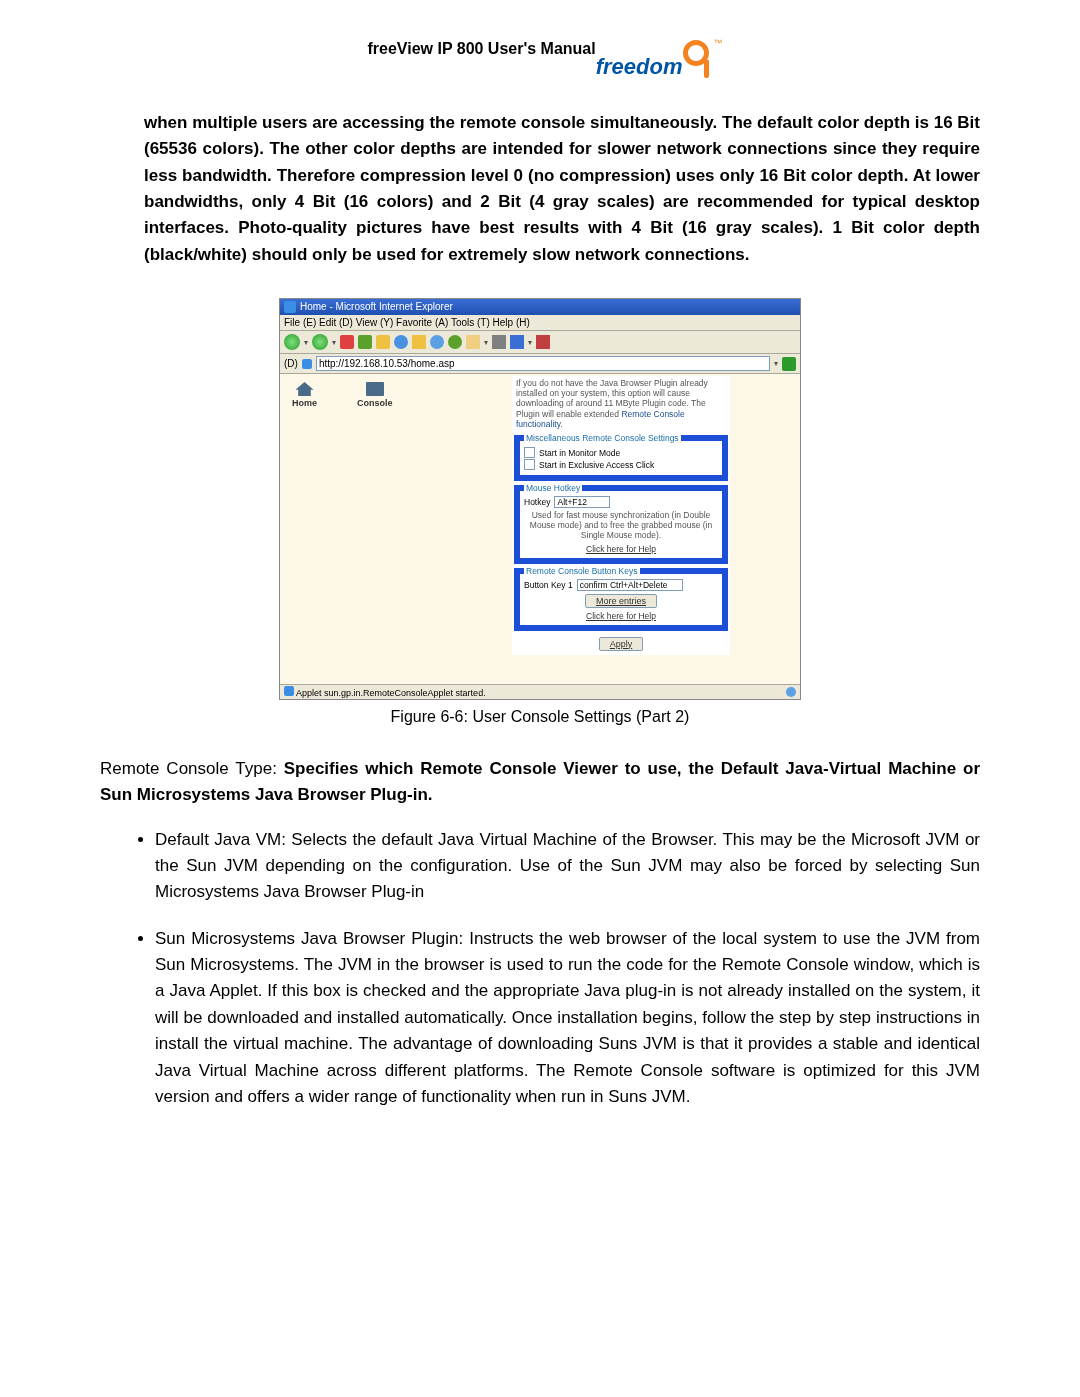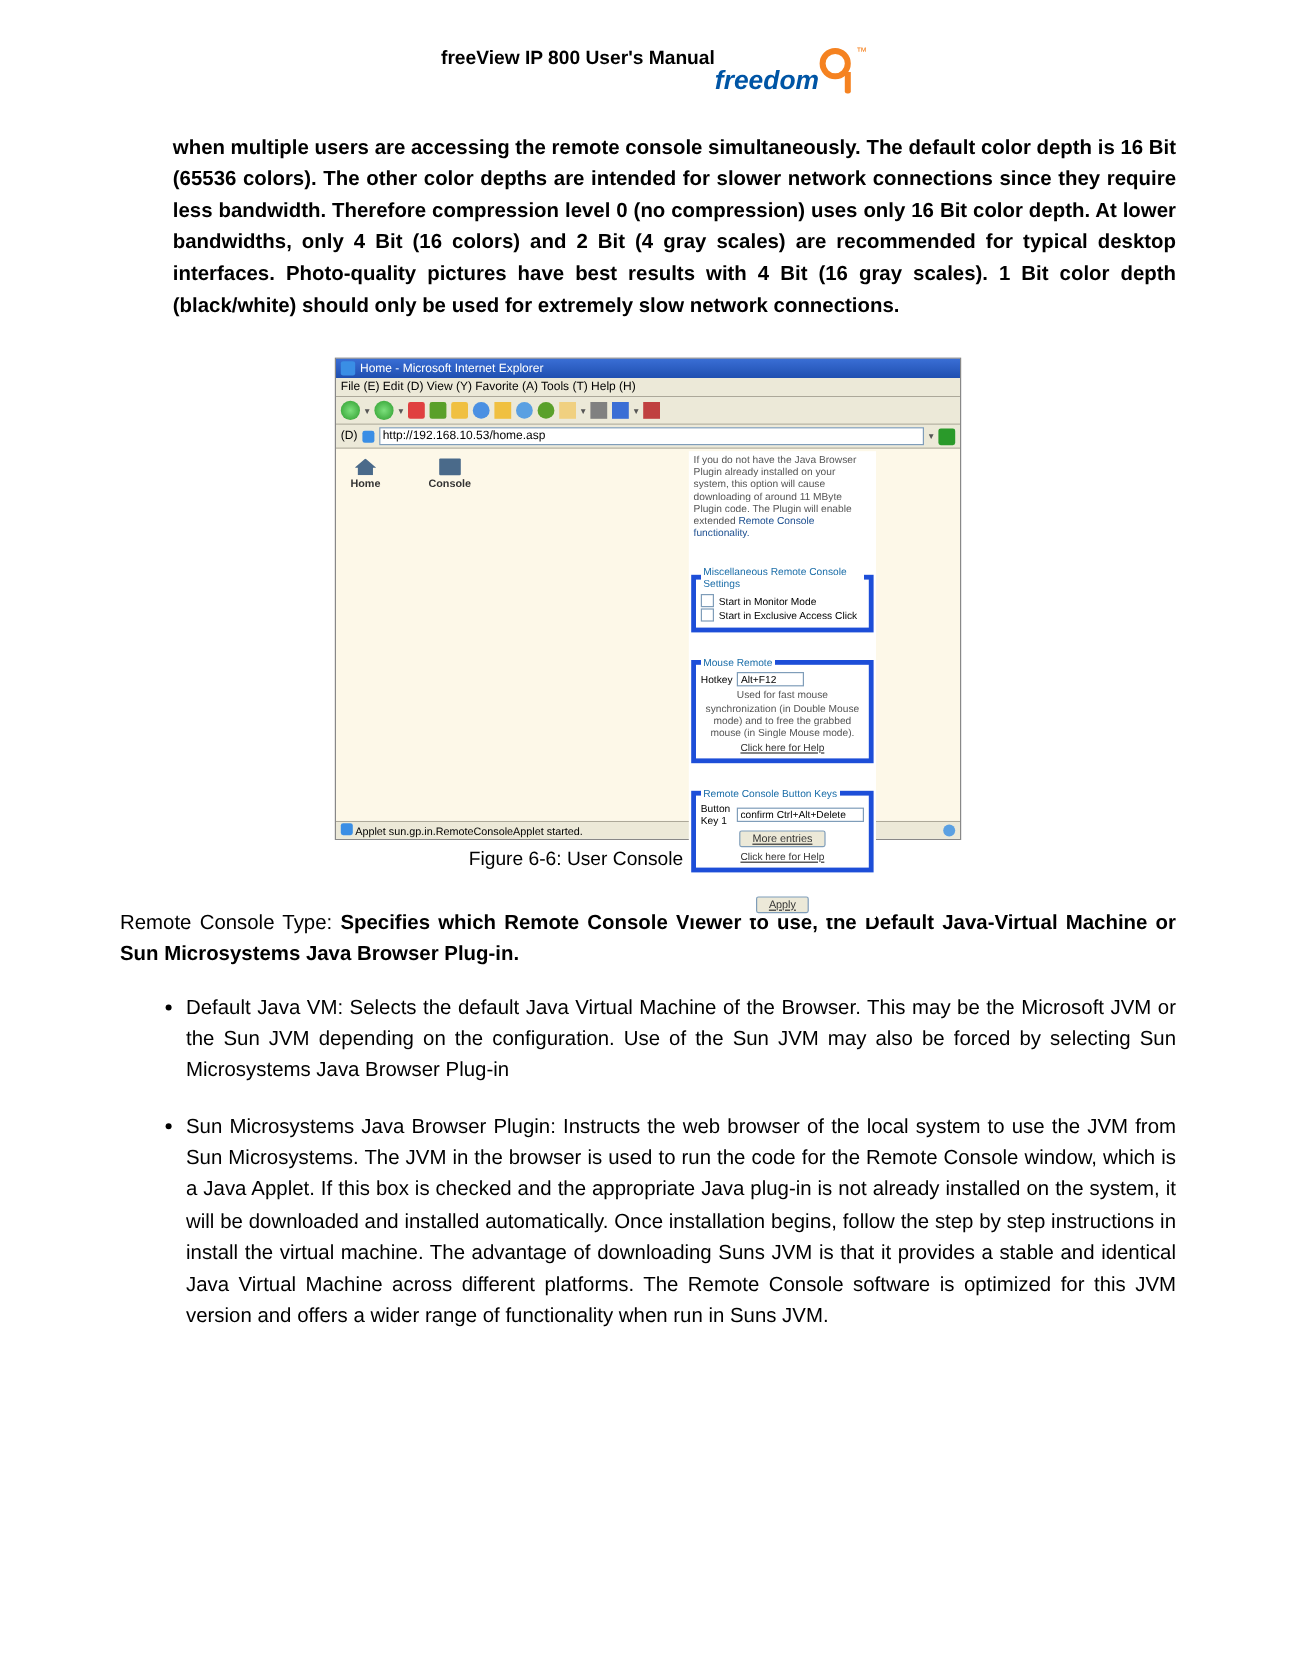--- a/index.html
+++ b/index.html
@@ -92,21 +92,20 @@
     font-size: 10px;
     text-align: left;
     background: #fff;
   }
   .ie-title {
     background: linear-gradient(#3a6ed5, #1f4fb0);
     color: #fff;
     padding: 2px 4px;
     font-size: 10px;
     display: flex;
-    align-items: center;
     gap: 4px;
   }
   .ie-icon {
     width: 12px;
     height: 12px;
     background: #3a8ee5;
     border-radius: 2px;
     display: inline-block;
   }
   .ie-menu {
@@ -187,34 +186,34 @@
   .nav-cons-ico {
     width: 18px; height: 14px;
     background: #4a6a8a;
     margin: 0 auto 2px auto;
     border-radius: 1px;
   }
   .settings-panel {
     position: absolute;
     right: 70px;
     top: 2px;
-    width: 156px;
+    width: 218px;
     background: #fff;
     font-size: 8.5px;
     color: #000;
   }
   .plugin-note {
     color: #555;
     padding: 2px 4px;
     line-height: 1.2;
   }
   .plugin-note .lnk { color: #1a4d8f; }
   fieldset {
-    border: 4px solid #1d4ed8;
-    margin: 20px 2px;
+    border: 6px solid #1d4ed8;
+    margin: 2px 2px;
     padding: 3px 4px 4px 4px;
   }
   legend {
     color: #1a6da8;
     font-size: 8.5px;
     padding: 0 2px;
   }
   .chk-row { display: flex; align-items: center; gap: 4px; margin: 1px 0; }
   .chk { width: 9px; height: 9px; border: 1px solid #7f9db9; background:#fff;}
   .hk-row { display: flex; align-items: center; gap: 4px; }
@@ -352,21 +351,21 @@
               <span class="chk"></span>
               <span>Start in Monitor Mode</span>
             </div>
             <div class="chk-row">
               <span class="chk"></span>
               <span>Start in Exclusive Access Click</span>
             </div>
           </fieldset>
 
           <fieldset>
-            <legend>Mouse Remote</legend>
+            <legend>Mouse Hotkey</legend>
             <div class="hk-row">
               <span>Hotkey</span>
               <input class="txt-in" value="Alt+F12" style="">
             </div>
             <div class="small-note">Used for fast mouse synchronization (in Double Mouse mode) and to free the grabbed mouse (in Single Mouse mode).</div>
             <div class="help-lnk">Click here for Help</div>
           </fieldset>
 
           <fieldset>
             <legend>Remote Console Button Keys</legend>

